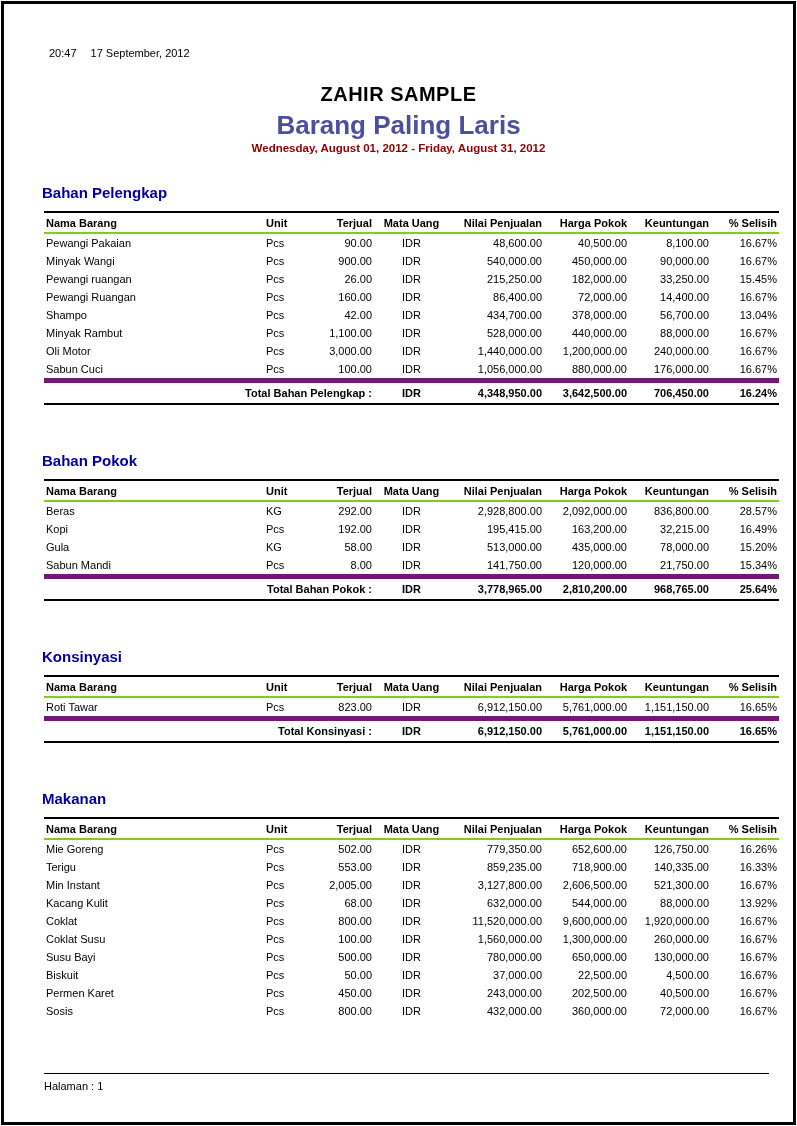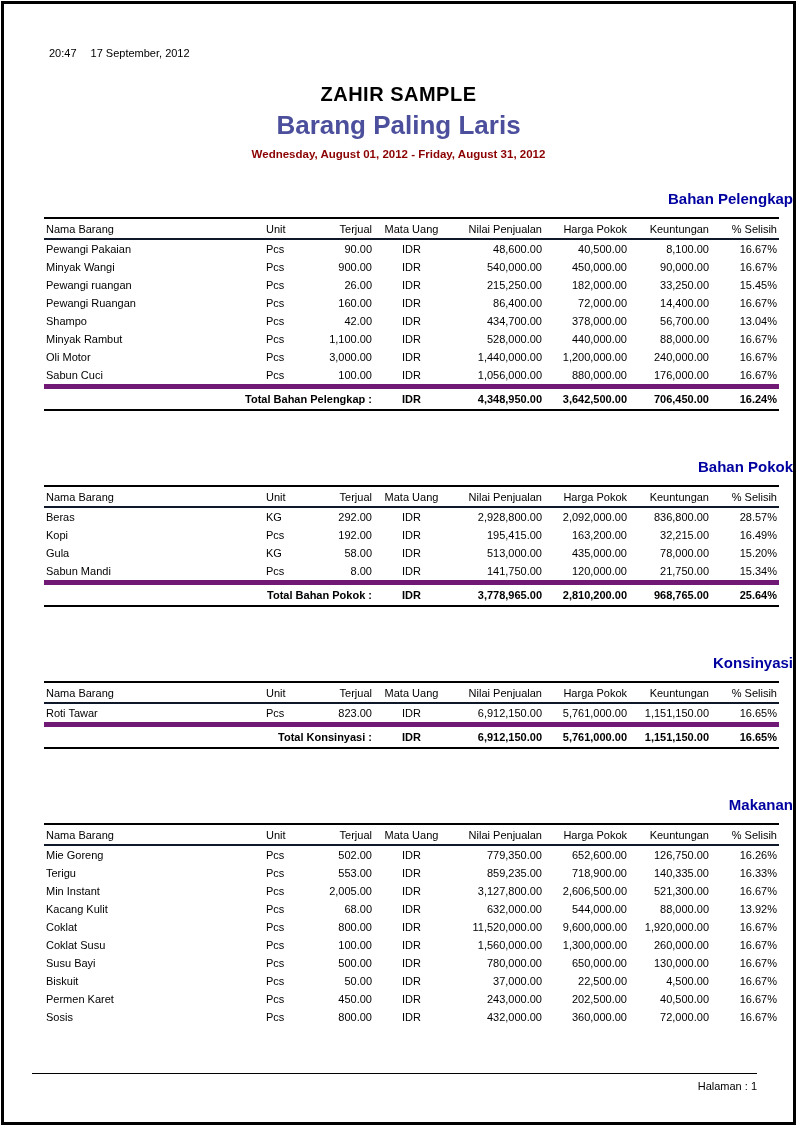--- a/index.html
+++ b/index.html
@@ -36,50 +36,50 @@
   }
   .title {
     margin-top: 7px;
     text-align: center;
     font-size: 26px;
     font-weight: bold;
     color: var(--title-blue, #4C4F9C);
     line-height: 30px;
   }
   .period {
-    margin-top: 8px;
+    margin-top: 2px;
     text-align: center;
     font-size: 11.5px;
     font-weight: bold;
     color: var(--period-red, #8B0000);
     line-height: 13px;
   }
   #sections section { margin-top: 47px; }
   #sections section:first-child { margin-top: 29px; }
   .section-heading {
     margin: 8px 0 10px 0;
-    text-align: right;
+    text-align: left;
     font-size: 15px;
     font-weight: bold;
     color: var(--heading-blue, #0000A0);
     line-height: 17px;
     padding-left: 38px;
   }
   table.report-table {
     width: 735px;
     margin-left: 40px;
     border-collapse: collapse;
     table-layout: fixed;
     border-top: 2px solid #000;
     font-size: 11px;
   }
   .report-table th {
-    font-weight: normal;
+    font-weight: bold;
     height: 17px;
-    border-bottom: 2px solid #0f172a;
+    border-bottom: 2px solid #84cc16;
     padding: 1px 2px;
     white-space: nowrap;
     overflow: hidden;
   }
   .report-table td {
     height: 18px;
     padding: 0 2px;
     white-space: nowrap;
     overflow: hidden;
     vertical-align: middle;
@@ -88,21 +88,21 @@
     border-top: 5px solid #701a75;
     border-bottom: 2px solid #000;
     font-weight: bold;
     height: 20px;
   }
   .al-l { text-align: left; }
   .al-r { text-align: right; }
   .al-c { text-align: center; }
   .footer {
     position: absolute;
-    top: 1069px; left: 28px; width: 725px; text-align: right;
+    top: 1069px; left: 40px; width: 725px;
   }
   .footer-line { border-top: 1.5px solid #000; height: 0; }
   .footer-text { margin-top: 6px; font-size: 11px; }
 </style>
 </head>
 <body>
 
 <div class="frame">
 
   <div class="datetime">

